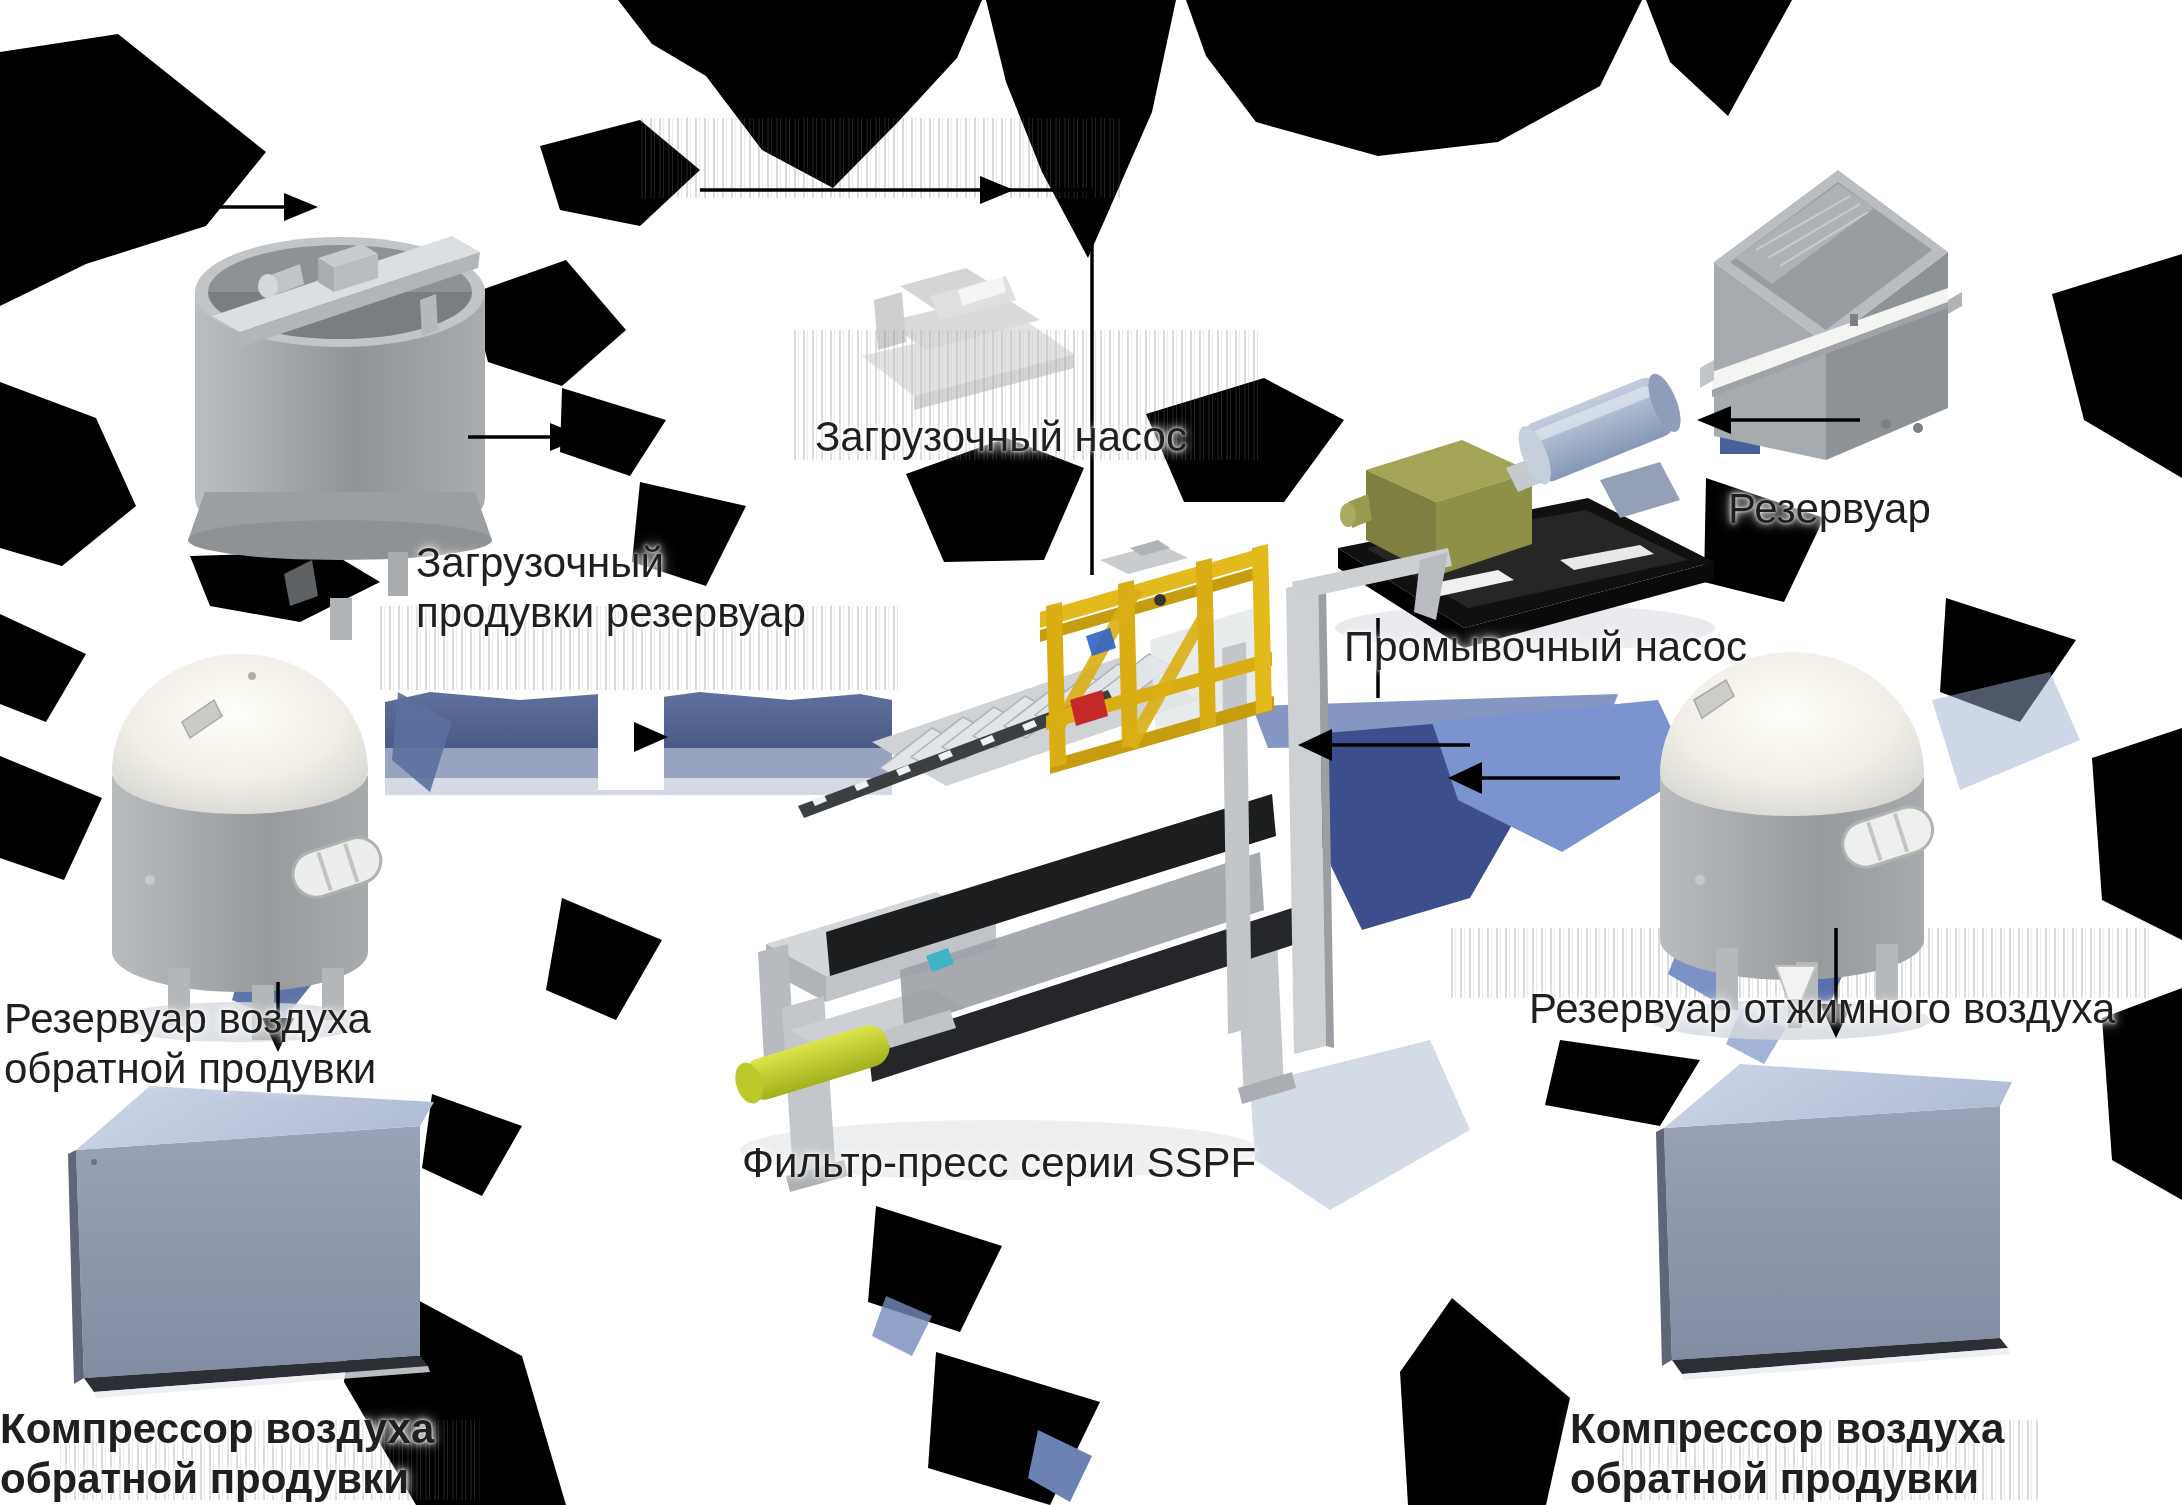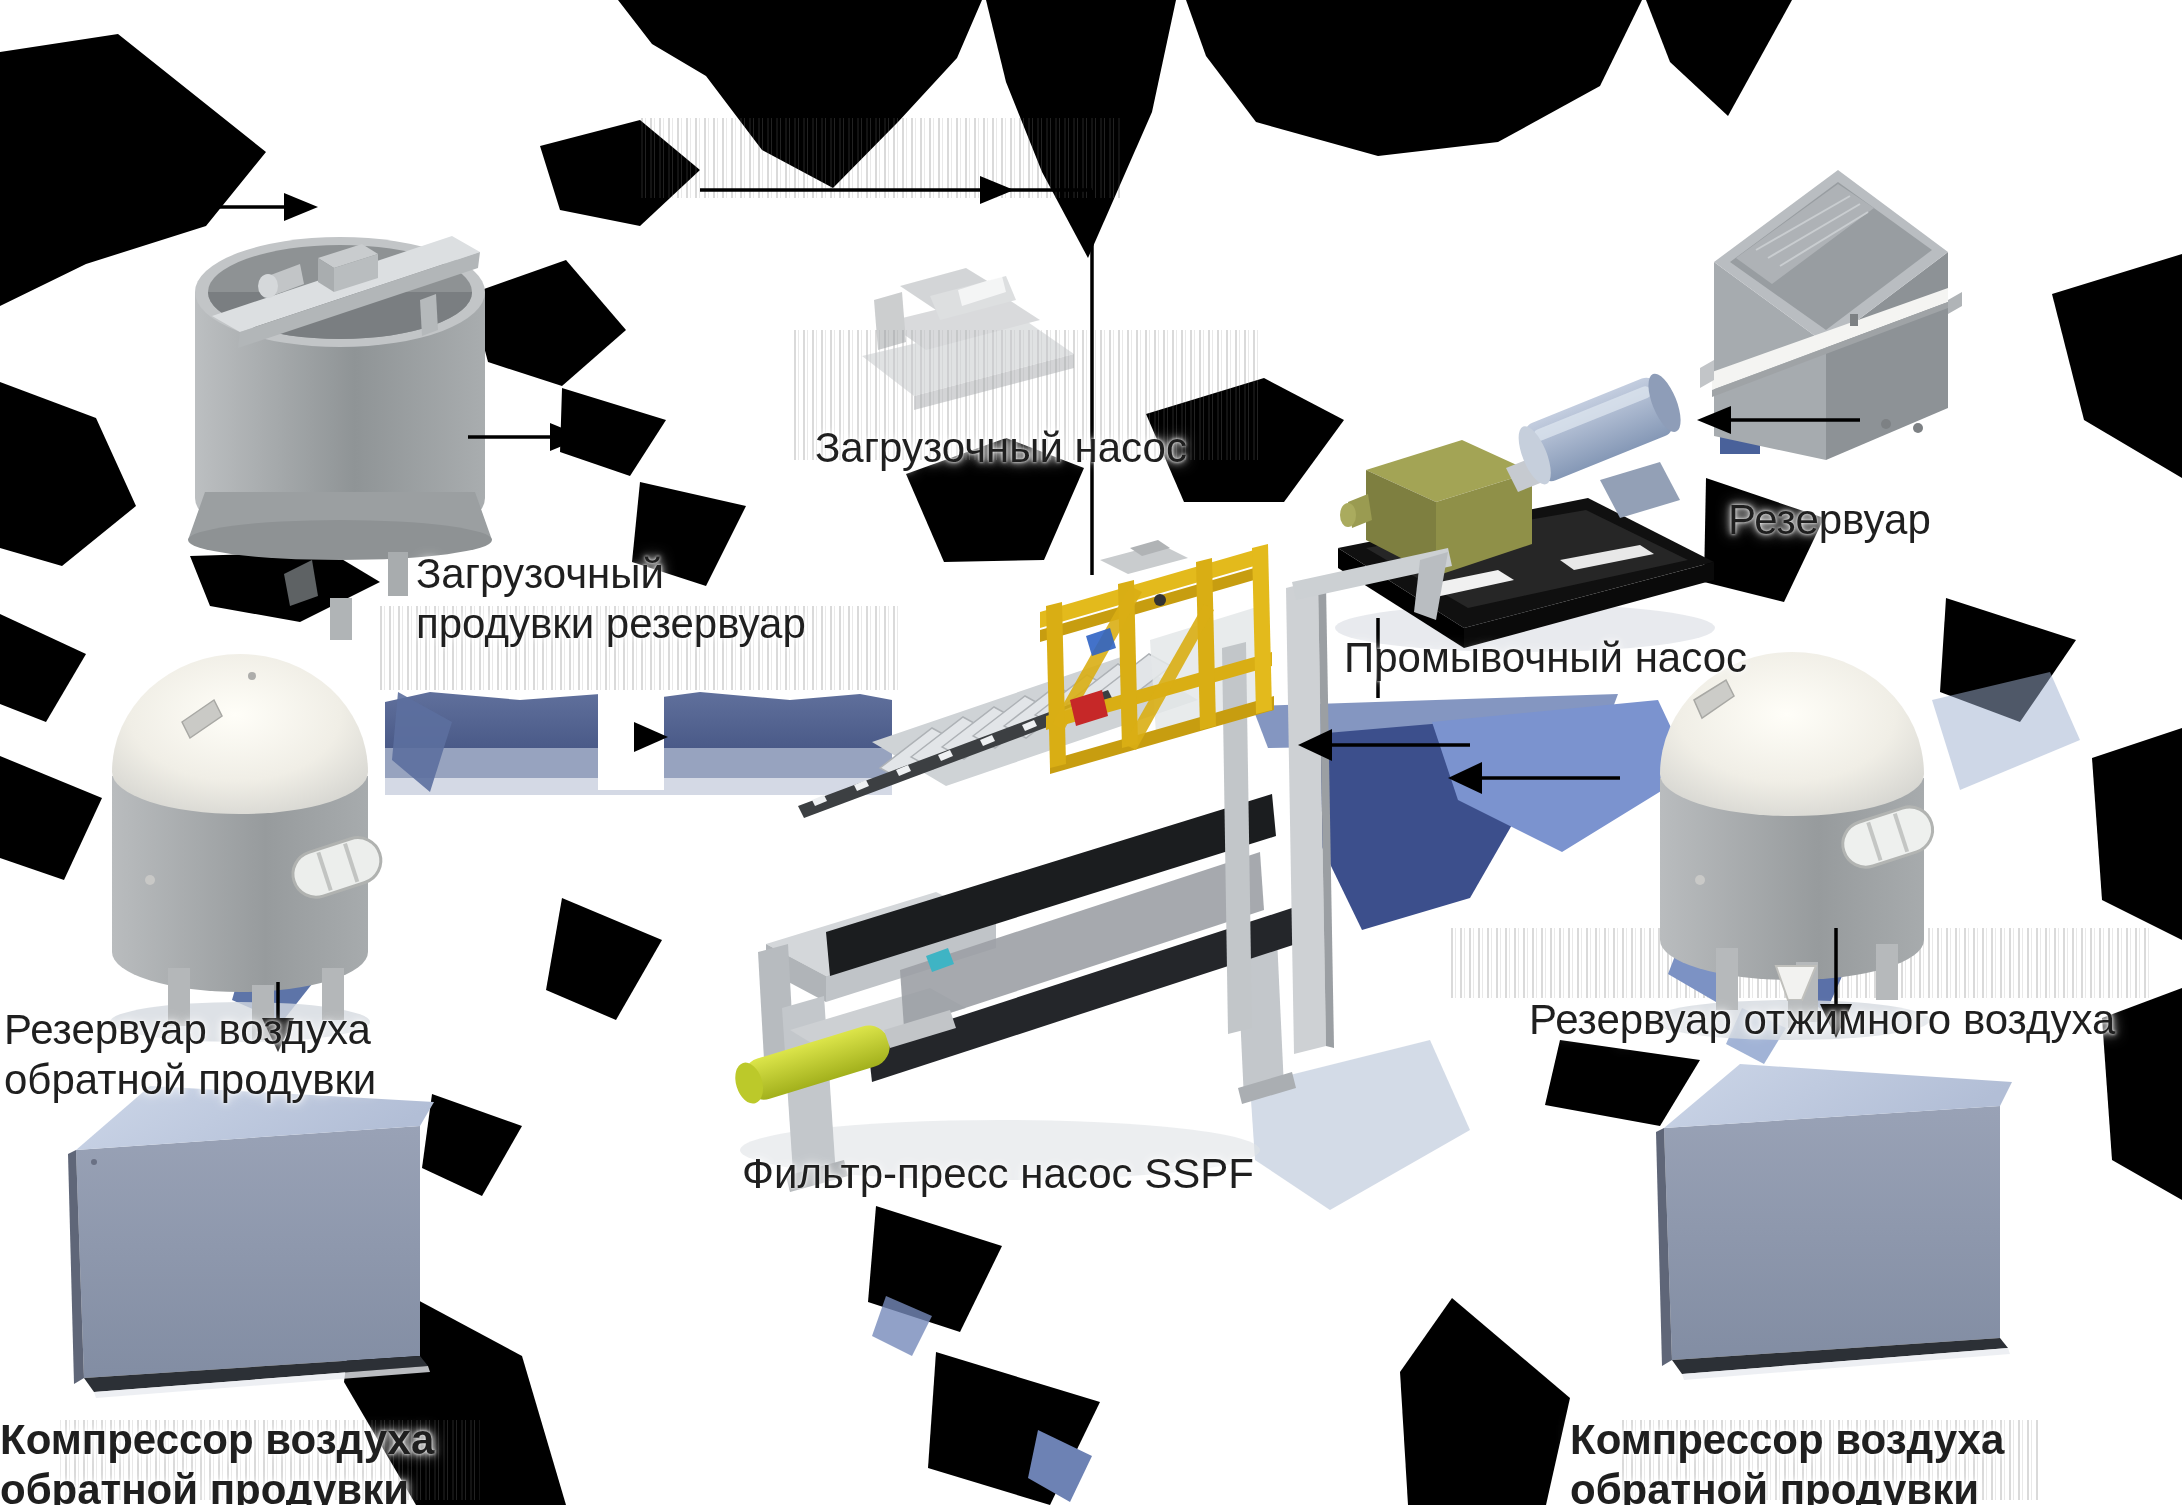--- a/index.html
+++ b/index.html
@@ -1,20 +1,20 @@
 <!DOCTYPE html>
 <html style="--bg: #ffffff; --ink: #1f1f1f; --black-region: #000000; --blue-dark: #3c4f8c; --blue-mid: #5d6c98; --blue-light: #7b93cf; --blue-pale: #8c99b8; --tank-gray: #a4a8aa; --dome-light: #fbfaf2; --cube-front: #8a94aa; --cube-top: #c6d1e4; --gantry-yellow: #d9ae14; --cylinder-green: #c3d02e; --pump-olive: #8f9048; --motor-blue: #a9b8d0; --skid-black: #141414; --red-part: #c62828;"><head>
 <meta charset="utf-8">
 <style>
   html,body{margin:0;padding:0;background:#fff;}
   .stage{position:relative;width:2182px;height:1505px;background:var(--bg,#fff);overflow:hidden;
          font-family:"Liberation Sans", sans-serif;}
   svg.diagram{position:absolute;left:0;top:0;width:2182px;height:1505px;}
   .lbl{position:absolute;color:var(--ink,#1f1f1f);font-size:42px;line-height:1.2;white-space:nowrap;
-       text-shadow:0 0 3px rgba(255,255,255,.95),0 0 7px rgba(255,255,255,.9),0 0 14px rgba(255,255,255,.8);margin-top:11px;}
+       text-shadow:0 0 3px rgba(255,255,255,.95),0 0 7px rgba(255,255,255,.9),0 0 14px rgba(255,255,255,.8);}
   .lbl.center{font-weight:bold;}
   .blk{fill:var(--black-region,#000);}
   .ln{stroke:#000;stroke-width:3.5;fill:none;}
   .ah{fill:#000;}
   .stripes-rect{opacity:.22;}
 </style>
 </head>
 <body>
 
 <div class="stage">
@@ -359,21 +359,21 @@
 <div class="lbl" style="left:4px;top:994px">
   <span>Резервуар воздуха</span><br>
   <span>обратной продувки</span>
 </div>
 
 <div class="lbl" style="left:1529px;top:984px">
   <span>Резервуар отжимного воздуха</span>
 </div>
 
 <div class="lbl" style="left:742px;top:1138px">
-  <span>Фильтр-пресс насос SSPF</span>
+  <span>Фильтр-пресс серии SSPF</span>
 </div>
 
 <div class="lbl center" style="left:0px;top:1404px;width:465px">
   <span>Компрессор воздуха</span><br>
   <span>обратной продувки</span>
 </div>
 
 <div class="lbl center" style="left:1570px;top:1404px;width:465px">
   <span>Компрессор воздуха</span><br>
   <span>обратной продувки</span>

